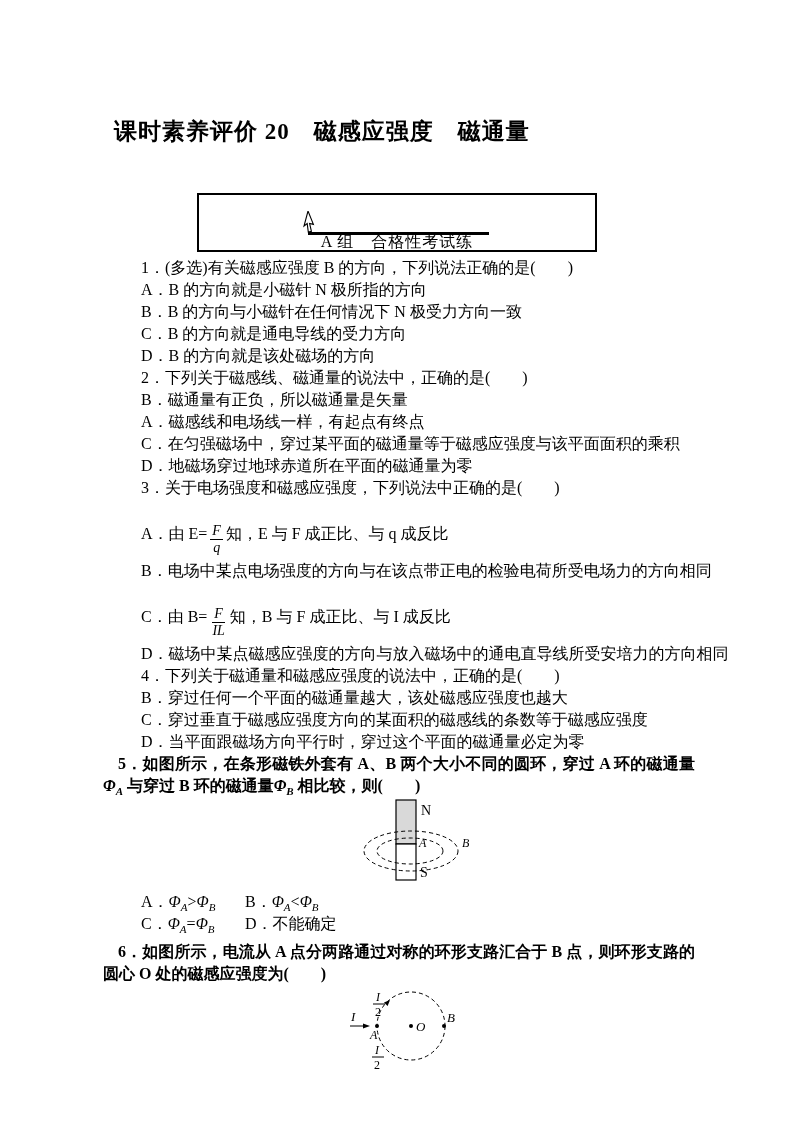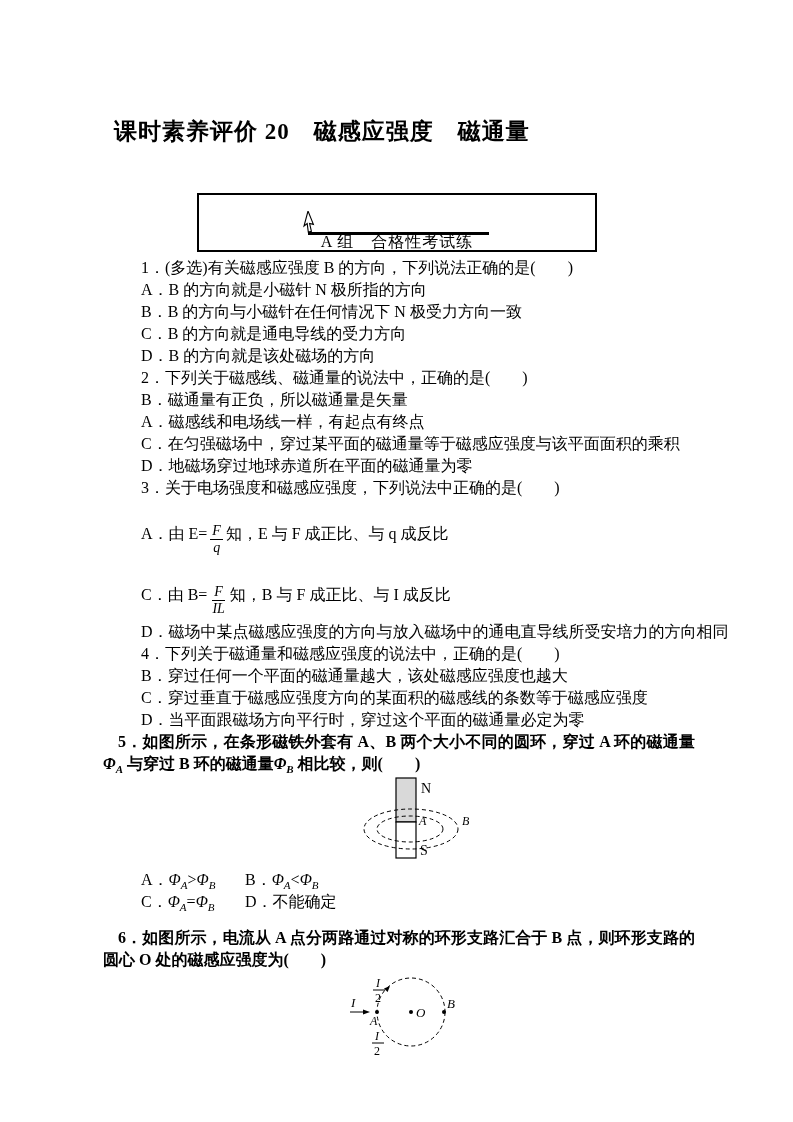--- a/index.html
+++ b/index.html
@@ -36,21 +36,21 @@
   .fnum{border-bottom:1px solid #000;padding:0 2px;}
   .fden{padding:0 2px;}
   .it{font-style:italic;}
   sub{font-size:11px;line-height:0;font-style:italic;}
   .optrow{padding-left:38px;white-space:nowrap;}
   .optcell{display:inline-block;width:104px;font-family:Liberation Serif, serif;}
   .figblock{position:relative;}
   .fig5{height:94px;}
   .fig6{height:84px;margin-top:2px;}
   .fig5 svg,.fig6 svg{position:absolute;left:227px;top:0;}
-  .q6gap{margin-top:14px;}
+  .q6gap{margin-top:6px;}
   svg text{font-family:"Liberation Serif","DejaVu Serif",serif;}
 </style>
 </head>
 <body>
 
 <div>
 
   <h1 class="title">课时素养评价 20　磁感应强度　磁通量</h1>
 
   <div class="section-box">
@@ -79,20 +79,21 @@
 
     <div class="ln">3．关于电场强度和磁感应强度，下列说法中正确的是(　　)</div>
     <div class="frac-line">
       <span>A．由 E=</span>
         <span class="frac">
           <span class="fnum">F</span>
           <span class="fden">q</span>
         </span>
         <span> 知，E 与 F 成正比、与 q 成反比</span>
     </div>
+    <div class="ln">B．电场中某点电场强度的方向与在该点带正电的检验电荷所受电场力的方向相同</div>
     <div class="frac-line">
       <span>C．由 B=</span>
         <span class="frac">
           <span class="fnum">F</span>
           <span class="fden">IL</span>
         </span>
         <span> 知，B 与 F 成正比、与 I 成反比</span>
     </div>
     <div class="ln">D．磁场中某点磁感应强度的方向与放入磁场中的通电直导线所受安培力的方向相同</div>
 

